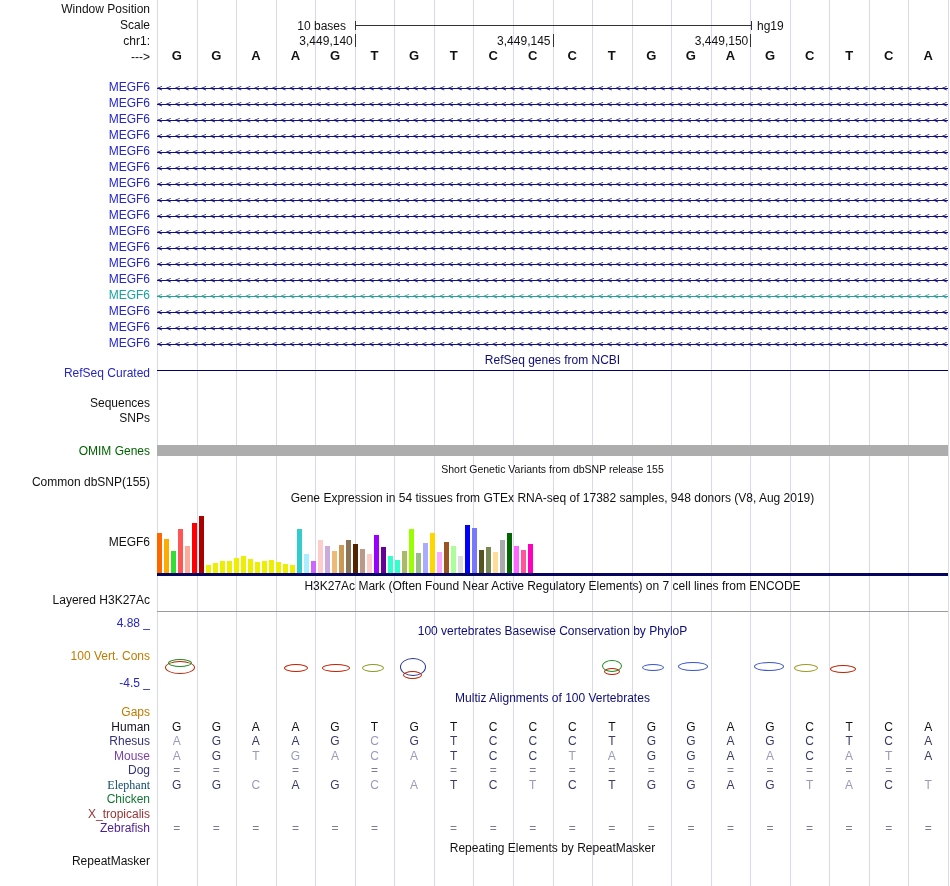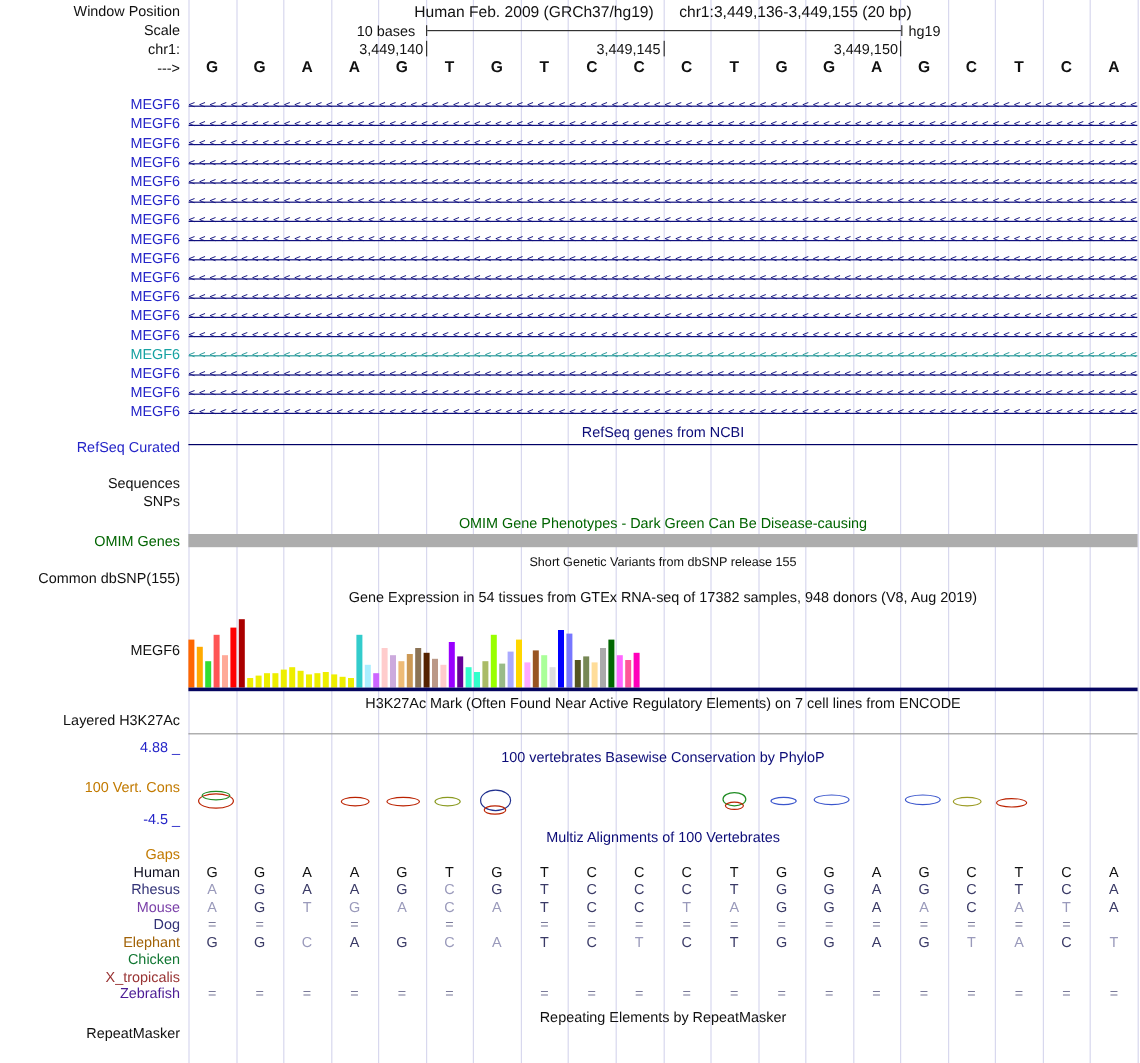--- a/index.html
+++ b/index.html
@@ -57,25 +57,20 @@
       <div class="gridline" style="left: 710.7px; background: rgb(216, 216, 238);"></div>
       <div class="gridline" style="left: 750.25px; background: rgb(216, 216, 238);"></div>
       <div class="gridline" style="left: 789.8px; background: rgb(216, 216, 238);"></div>
       <div class="gridline" style="left: 829.35px; background: rgb(216, 216, 238);"></div>
       <div class="gridline" style="left: 868.9px; background: rgb(216, 216, 238);"></div>
       <div class="gridline" style="left: 908.45px; background: rgb(216, 216, 238);"></div>
       <div class="gridline" style="left: 948px; background: rgb(216, 216, 238);"></div>
     </div>
 
   <div class="lbl" style="top:3px">Window Position</div>
-  <div class="ctitle big" style="top:3px">
-    <span>Human Feb. 2009 (GRCh37/hg19)</span>
-    <span style="display:inline-block;width:14px"></span>
-    <span>chr1:3,449,136-3,449,155 (20 bp)</span>
-  </div>
 
   <div class="lbl" style="top:19px">Scale</div>
   <div class="scale-text" style="top:19px">10 bases</div>
   <div class="scale-bar" style="left:355px;top:21px;width:395px"></div>
   <div class="assembly" style="top:19px">hg19</div>
 
   <div class="lbl" style="top:35px">chr1:</div>
   <div id="ruler">
       <div class="tick-label" style="left: 252.75px; top: 34px;">3,449,140</div>
       <div class="tick-line" style="left: 354.75px; top: 34px;"></div>
@@ -197,21 +192,20 @@
       </div>
     </div>
 
   <div class="ctitle navy" style="top:354px">RefSeq genes from NCBI</div>
   <div class="lbl blue" style="top:367px">RefSeq Curated</div>
   <div class="hline" style="top:370px;height:1px;background:#000066"></div>
 
   <div class="lbl" style="top:397px">Sequences</div>
   <div class="lbl" style="top:412px">SNPs</div>
 
-  <div class="ctitle green" style="top:430px">OMIM Gene Phenotypes - Dark Green Can Be Disease-causing</div>
   <div class="lbl green" style="top:445px">OMIM Genes</div>
   <div class="hline" style="top:445px;height:11px;background:#ADADAD"></div>
 
   <div class="ctitle small" style="top:463px">Short Genetic Variants from dbSNP release 155</div>
   <div class="lbl" style="top:476px">Common dbSNP(155)</div>
 
   <div class="ctitle" style="top:492px">Gene Expression in 54 tissues from GTEx RNA-seq of 17382 samples, 948 donors (V8, Aug 2019)</div>
   <div class="lbl" style="top:536px">MEGF6</div>
   <div class="gtex-wrap" id="gtex-bars">
       <div class="gtex-bar" style="left: 0px; height: 40px; background: rgb(255, 102, 0);"></div>
@@ -372,21 +366,21 @@
       <div class="mz-cell" style="left: 512.95px; top: 764px; width: 39.55px; color: rgb(122, 122, 153);">=</div>
       <div class="mz-cell" style="left: 552.5px; top: 764px; width: 39.55px; color: rgb(122, 122, 153);">=</div>
       <div class="mz-cell" style="left: 592.05px; top: 764px; width: 39.55px; color: rgb(122, 122, 153);">=</div>
       <div class="mz-cell" style="left: 631.6px; top: 764px; width: 39.55px; color: rgb(122, 122, 153);">=</div>
       <div class="mz-cell" style="left: 671.15px; top: 764px; width: 39.55px; color: rgb(122, 122, 153);">=</div>
       <div class="mz-cell" style="left: 710.7px; top: 764px; width: 39.55px; color: rgb(122, 122, 153);">=</div>
       <div class="mz-cell" style="left: 750.25px; top: 764px; width: 39.55px; color: rgb(122, 122, 153);">=</div>
       <div class="mz-cell" style="left: 789.8px; top: 764px; width: 39.55px; color: rgb(122, 122, 153);">=</div>
       <div class="mz-cell" style="left: 829.35px; top: 764px; width: 39.55px; color: rgb(122, 122, 153);">=</div>
       <div class="mz-cell" style="left: 868.9px; top: 764px; width: 39.55px; color: rgb(122, 122, 153);">=</div>
-      <div class="lbl" style="top: 779px; color: #a16207;">Elephant</div>
+      <div class="lbl" style="top: 779px; color: #0c4a6e; font-family: Liberation Serif, serif;">Elephant</div>
       <div class="mz-cell" style="left: 157px; top: 779px; width: 39.55px; color: rgb(58, 58, 102);">G</div>
       <div class="mz-cell" style="left: 196.55px; top: 779px; width: 39.55px; color: rgb(58, 58, 102);">G</div>
       <div class="mz-cell" style="left: 236.1px; top: 779px; width: 39.55px; color: rgb(154, 154, 187);">C</div>
       <div class="mz-cell" style="left: 275.65px; top: 779px; width: 39.55px; color: rgb(58, 58, 102);">A</div>
       <div class="mz-cell" style="left: 315.2px; top: 779px; width: 39.55px; color: rgb(58, 58, 102);">G</div>
       <div class="mz-cell" style="left: 354.75px; top: 779px; width: 39.55px; color: rgb(154, 154, 187);">C</div>
       <div class="mz-cell" style="left: 394.3px; top: 779px; width: 39.55px; color: rgb(154, 154, 187);">A</div>
       <div class="mz-cell" style="left: 433.85px; top: 779px; width: 39.55px; color: rgb(58, 58, 102);">T</div>
       <div class="mz-cell" style="left: 473.4px; top: 779px; width: 39.55px; color: rgb(58, 58, 102);">C</div>
       <div class="mz-cell" style="left: 512.95px; top: 779px; width: 39.55px; color: rgb(154, 154, 187);">T</div>

